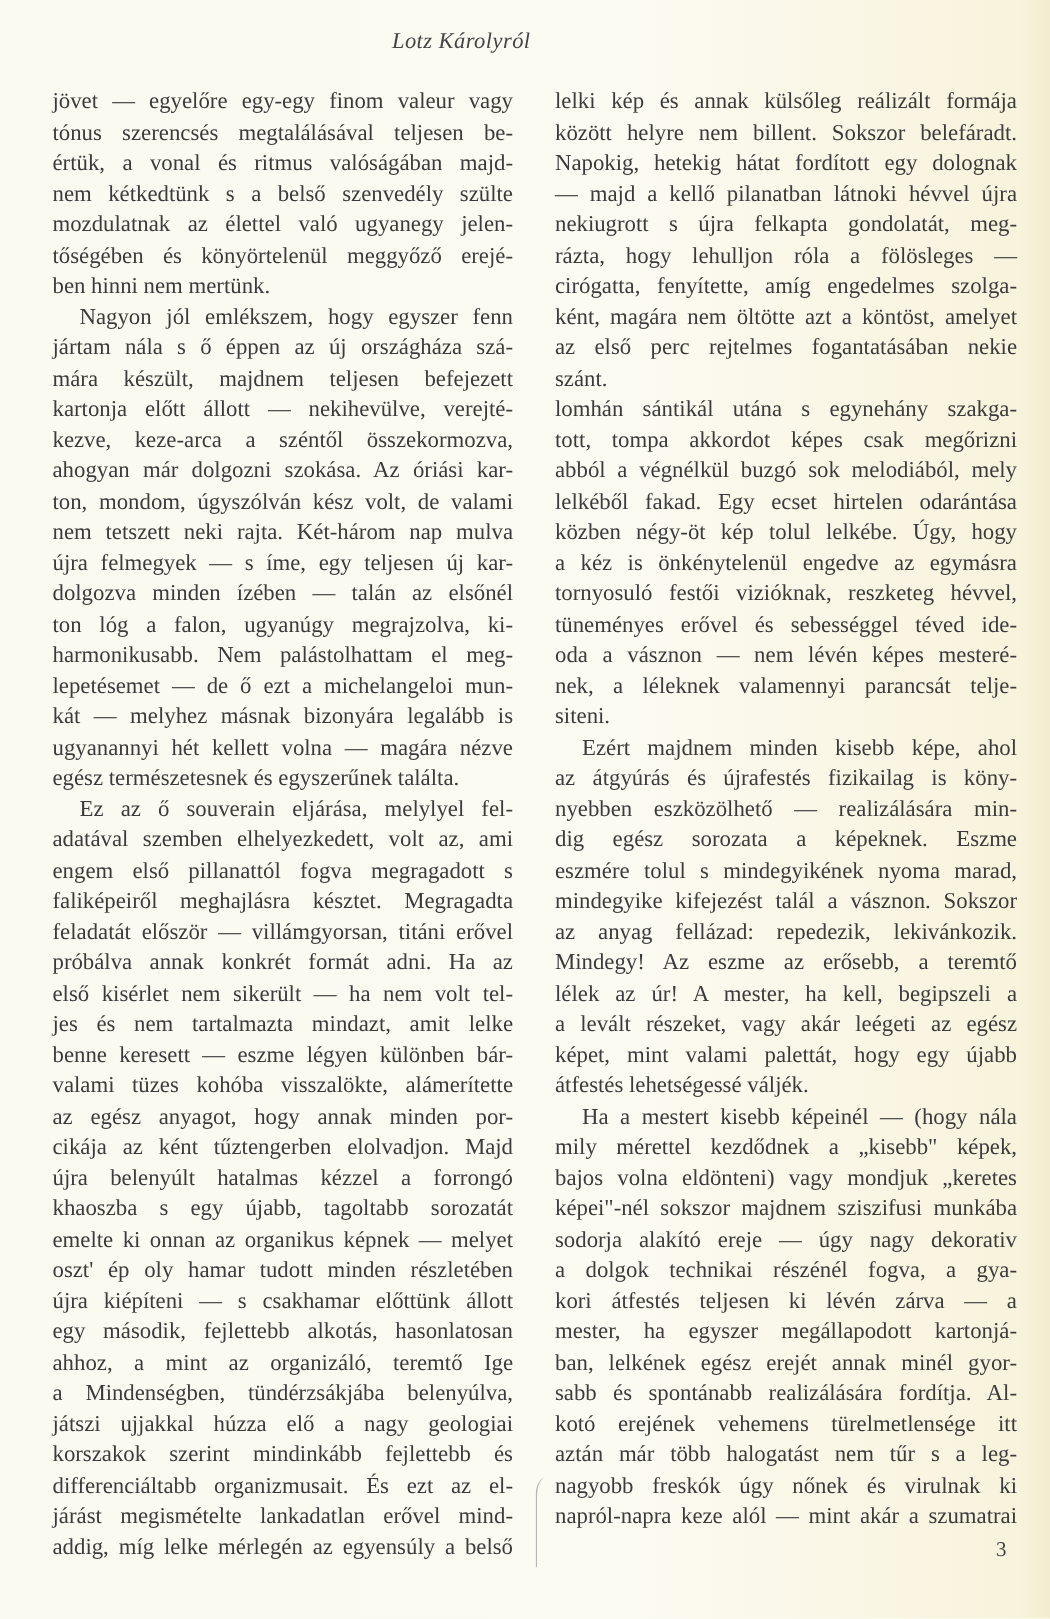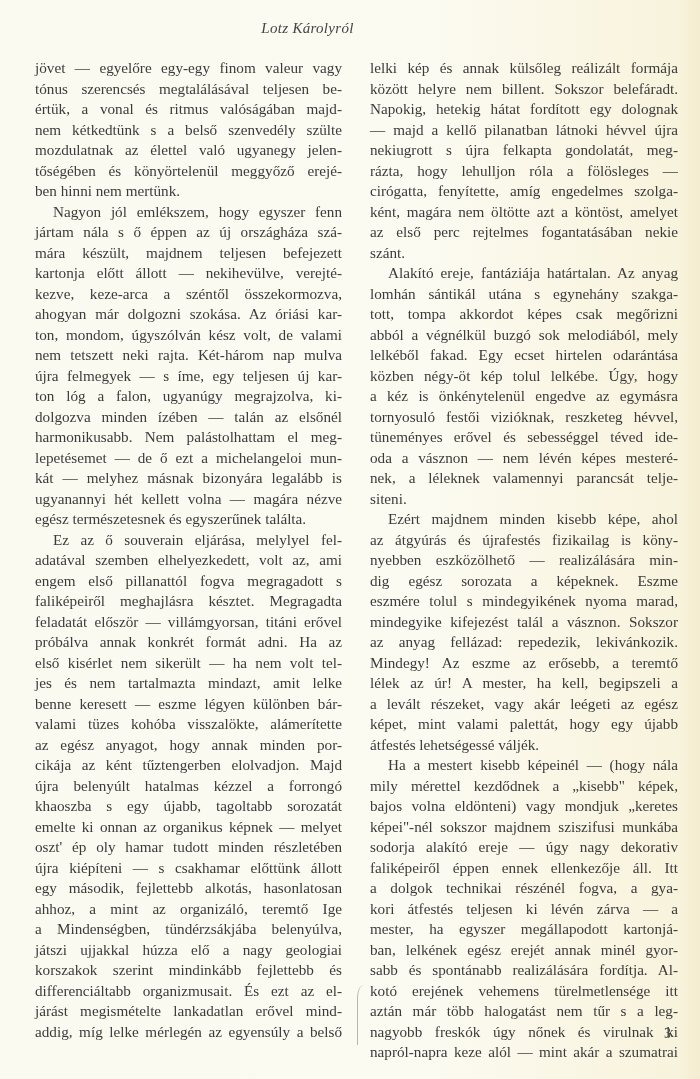--- a/index.html
+++ b/index.html
@@ -52,22 +52,22 @@
       <div class="line last">ben hinni nem mertünk.</div>
       <div class="line indent">Nagyon jól emlékszem, hogy egyszer fenn</div>
       <div class="line">jártam nála s ő éppen az új országháza szá-</div>
       <div class="line">mára készült, majdnem teljesen befejezett</div>
       <div class="line">kartonja előtt állott — nekihevülve, verejté-</div>
       <div class="line">kezve, keze-arca a széntől összekormozva,</div>
       <div class="line">ahogyan már dolgozni szokása. Az óriási kar-</div>
       <div class="line">ton, mondom, úgyszólván kész volt, de valami</div>
       <div class="line">nem tetszett neki rajta. Két-három nap mulva</div>
       <div class="line">újra felmegyek — s íme, egy teljesen új kar-</div>
+      <div class="line">dolgozva minden ízében — talán az elsőnél</div>
       <div class="line">ton lóg a falon, ugyanúgy megrajzolva, ki-</div>
-      <div class="line">dolgozva minden ízében — talán az elsőnél</div>
       <div class="line">harmonikusabb. Nem palástolhattam el meg-</div>
       <div class="line">lepetésemet — de ő ezt a michelangeloi mun-</div>
       <div class="line">kát — melyhez másnak bizonyára legalább is</div>
       <div class="line">ugyanannyi hét kellett volna — magára nézve</div>
       <div class="line last">egész természetesnek és egyszerűnek találta.</div>
       <div class="line indent">Ez az ő souverain eljárása, melylyel fel-</div>
       <div class="line">adatával szemben elhelyezkedett, volt az, ami</div>
       <div class="line">engem első pillanattól fogva megragadott s</div>
       <div class="line">faliképeiről meghajlásra késztet. Megragadta</div>
       <div class="line">feladatát először — villámgyorsan, titáni erővel</div>
@@ -96,21 +96,20 @@
       <div class="line">lelki kép és annak külsőleg reálizált formája</div>
       <div class="line">között helyre nem billent. Sokszor belefáradt.</div>
       <div class="line">Napokig, hetekig hátat fordított egy dolognak</div>
       <div class="line">— majd a kellő pilanatban látnoki hévvel újra</div>
       <div class="line">nekiugrott s újra felkapta gondolatát, meg-</div>
       <div class="line">rázta, hogy lehulljon róla a fölösleges —</div>
       <div class="line">cirógatta, fenyítette, amíg engedelmes szolga-</div>
       <div class="line">ként, magára nem öltötte azt a köntöst, amelyet</div>
       <div class="line">az első perc rejtelmes fogantatásában nekie</div>
       <div class="line last">szánt.</div>
-      <div class="line indent">Alakító ereje, fantáziája határtalan. Az anyag</div>
       <div class="line">lomhán sántikál utána s egynehány szakga-</div>
       <div class="line">tott, tompa akkordot képes csak megőrizni</div>
       <div class="line">abból a végnélkül buzgó sok melodiából, mely</div>
       <div class="line">lelkéből fakad. Egy ecset hirtelen odarántása</div>
       <div class="line">közben négy-öt kép tolul lelkébe. Úgy, hogy</div>
       <div class="line">a kéz is önkénytelenül engedve az egymásra</div>
       <div class="line">tornyosuló festői vizióknak, reszketeg hévvel,</div>
       <div class="line">tüneményes erővel és sebességgel téved ide-</div>
       <div class="line">oda a vásznon — nem lévén képes mesteré-</div>
       <div class="line">nek, a léleknek valamennyi parancsát telje-</div>
@@ -125,21 +124,20 @@
       <div class="line">Mindegy! Az eszme az erősebb, a teremtő</div>
       <div class="line">lélek az úr! A mester, ha kell, begipszeli a</div>
       <div class="line">a levált részeket, vagy akár leégeti az egész</div>
       <div class="line">képet, mint valami palettát, hogy egy újabb</div>
       <div class="line last">átfestés lehetségessé váljék.</div>
       <div class="line indent">Ha a mestert kisebb képeinél — (hogy nála</div>
       <div class="line">mily mérettel kezdődnek a „kisebb" képek,</div>
       <div class="line">bajos volna eldönteni) vagy mondjuk „keretes</div>
       <div class="line">képei"-nél sokszor majdnem sziszifusi munkába</div>
       <div class="line">sodorja alakító ereje — úgy nagy dekorativ</div>
-      <div class="line">faliképeiről éppen ennek ellenkezője áll. Itt</div>
       <div class="line">a dolgok technikai részénél fogva, a gya-</div>
       <div class="line">kori átfestés teljesen ki lévén zárva — a</div>
       <div class="line">mester, ha egyszer megállapodott kartonjá-</div>
       <div class="line">ban, lelkének egész erejét annak minél gyor-</div>
       <div class="line">sabb és spontánabb realizálására fordítja. Al-</div>
       <div class="line">kotó erejének vehemens türelmetlensége itt</div>
       <div class="line">aztán már több halogatást nem tűr s a leg-</div>
       <div class="line">nagyobb freskók úgy nőnek és virulnak ki</div>
       <div class="line">napról-napra keze alól — mint akár a szumatrai</div>
     </div>

